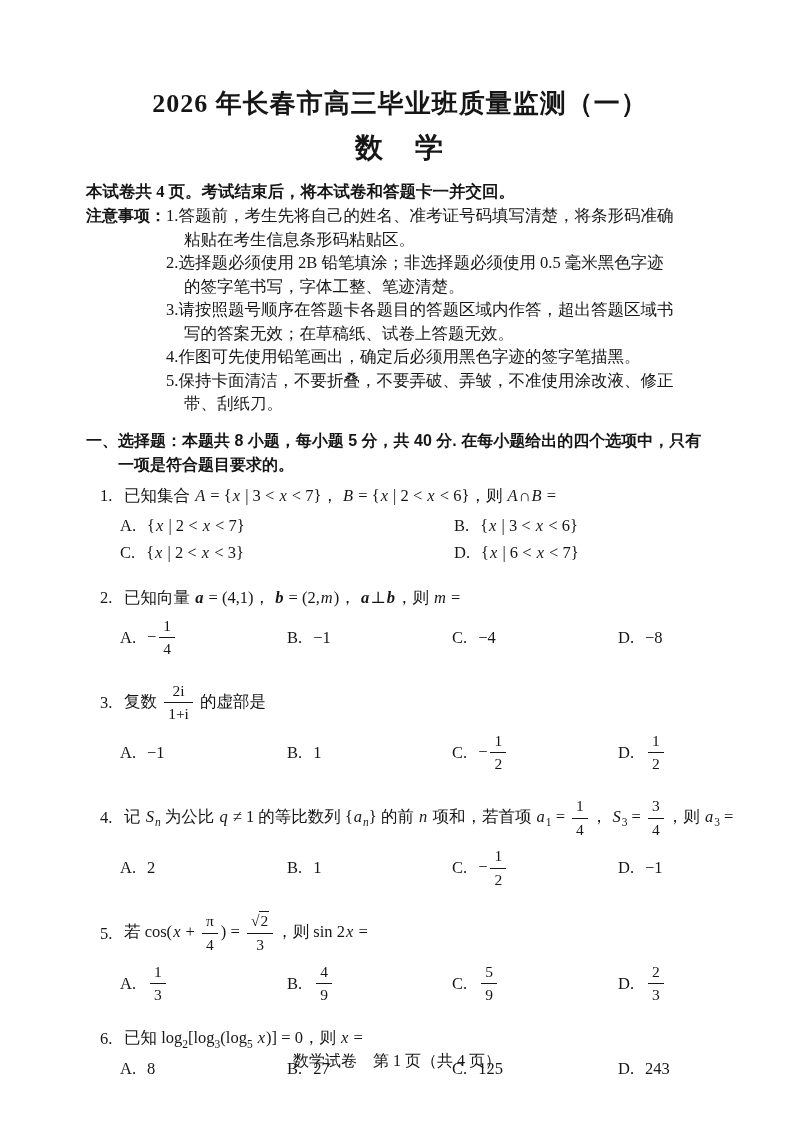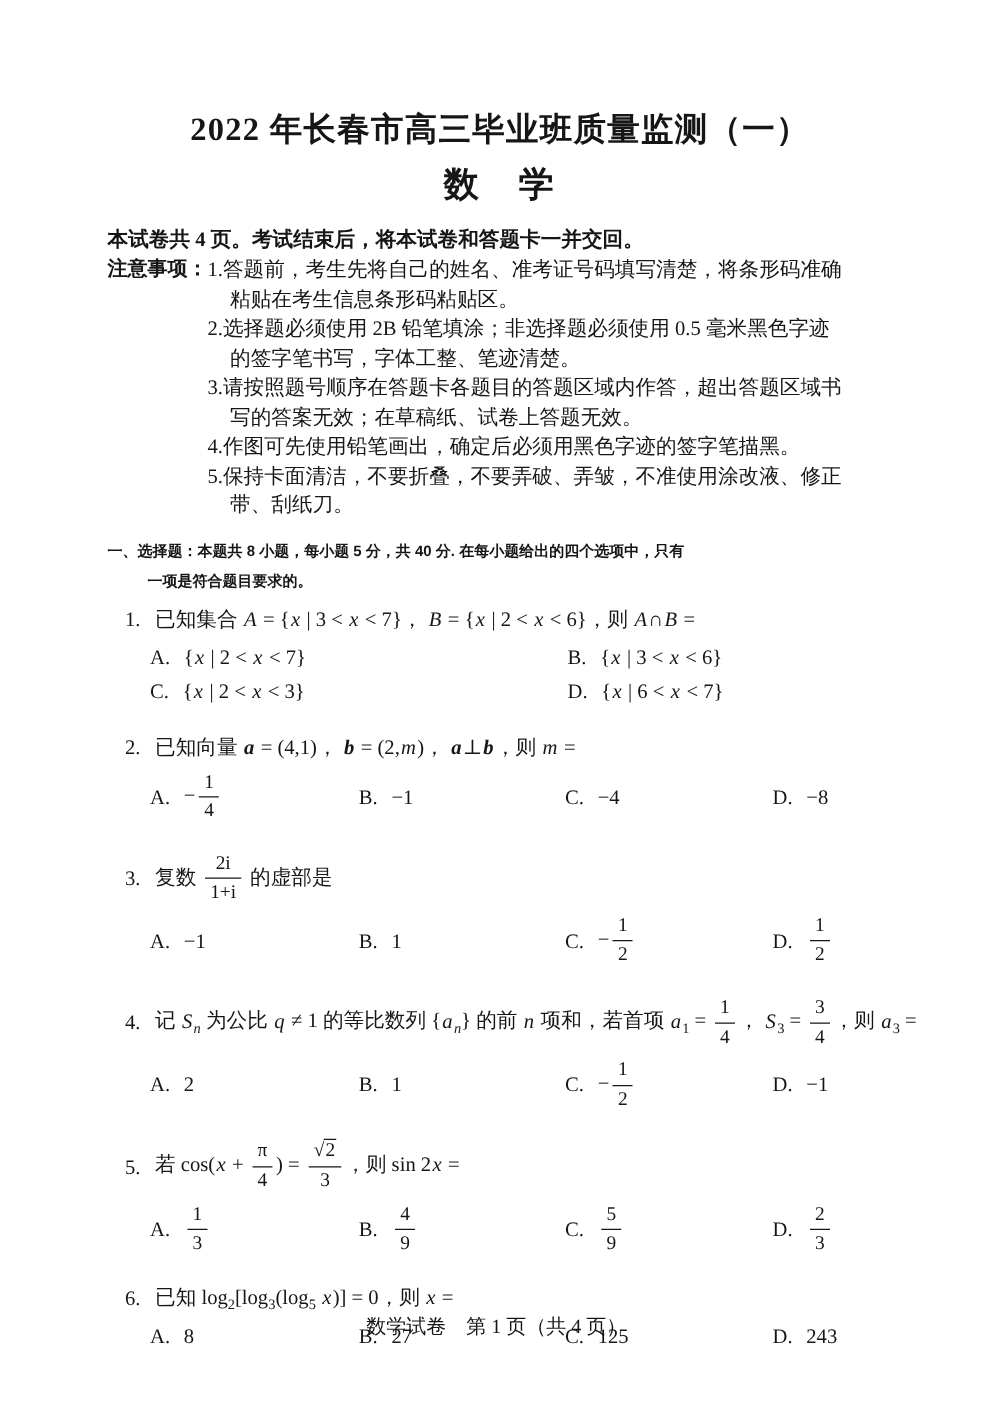--- a/index.html
+++ b/index.html
@@ -31,21 +31,21 @@
     font-family:"Liberation Sans","DejaVu Sans",sans-serif;
     font-size:16px;
   }
   .notice-list{flex:1;}
   .notice-line{white-space:nowrap;}
   .notice-line.cont{padding-left:18px;}
   .section-header{
     margin-top:13px;
     font-weight:bold;line-height:24px;
     font-family:"Liberation Sans","DejaVu Sans",sans-serif;
-    font-size:12px;
+    font-size:16px;
   }
   .section-line{white-space:nowrap;}
   .section-line.cont{padding-left:32px;}
   .questions{margin-top:4px;}
   .question{margin-top:21px;}
   .question:first-child{margin-top:7px;}
   .qrow{display:flex;align-items:center;min-height:24px;}
   .qnum{flex:0 0 38px;padding-left:14px;box-sizing:border-box;}
   .qstem{flex:1;white-space:nowrap;}
   .options{display:grid;margin-left:34px;margin-top:6px;align-items:center;}
@@ -68,21 +68,21 @@
   .radicand{border-top:1.3px solid #161616;padding:0 1px;}
   .footer{
     position:absolute;left:0;right:0;top:1035px;
     text-align:center;font-size:16px;white-space:nowrap;margin-top:16px;
   }
 </style>
 </head>
 <body>
 
 <div class="page">
-  <h1 class="title">2022 年长春市高三毕业班质量监测（一）</h1>
+  <h1 class="title">2026 年长春市高三毕业班质量监测（一）</h1>
   <h2 class="subject">数　学</h2>
   <p class="intro">本试卷共 4 页。考试结束后，将本试卷和答题卡一并交回。</p>
 
   <div class="notice">
     <span class="notice-label">注意事项：</span>
     <div class="notice-list">
         <div class="notice-line">1.答题前，考生先将自己的姓名、准考证号码填写清楚，将条形码准确</div>
         <div class="notice-line cont">粘贴在考生信息条形码粘贴区。</div>
         <div class="notice-line">2.选择题必须使用 2B 铅笔填涂；非选择题必须使用 0.5 毫米黑色字迹</div>
         <div class="notice-line cont">的签字笔书写，字体工整、笔迹清楚。</div>

